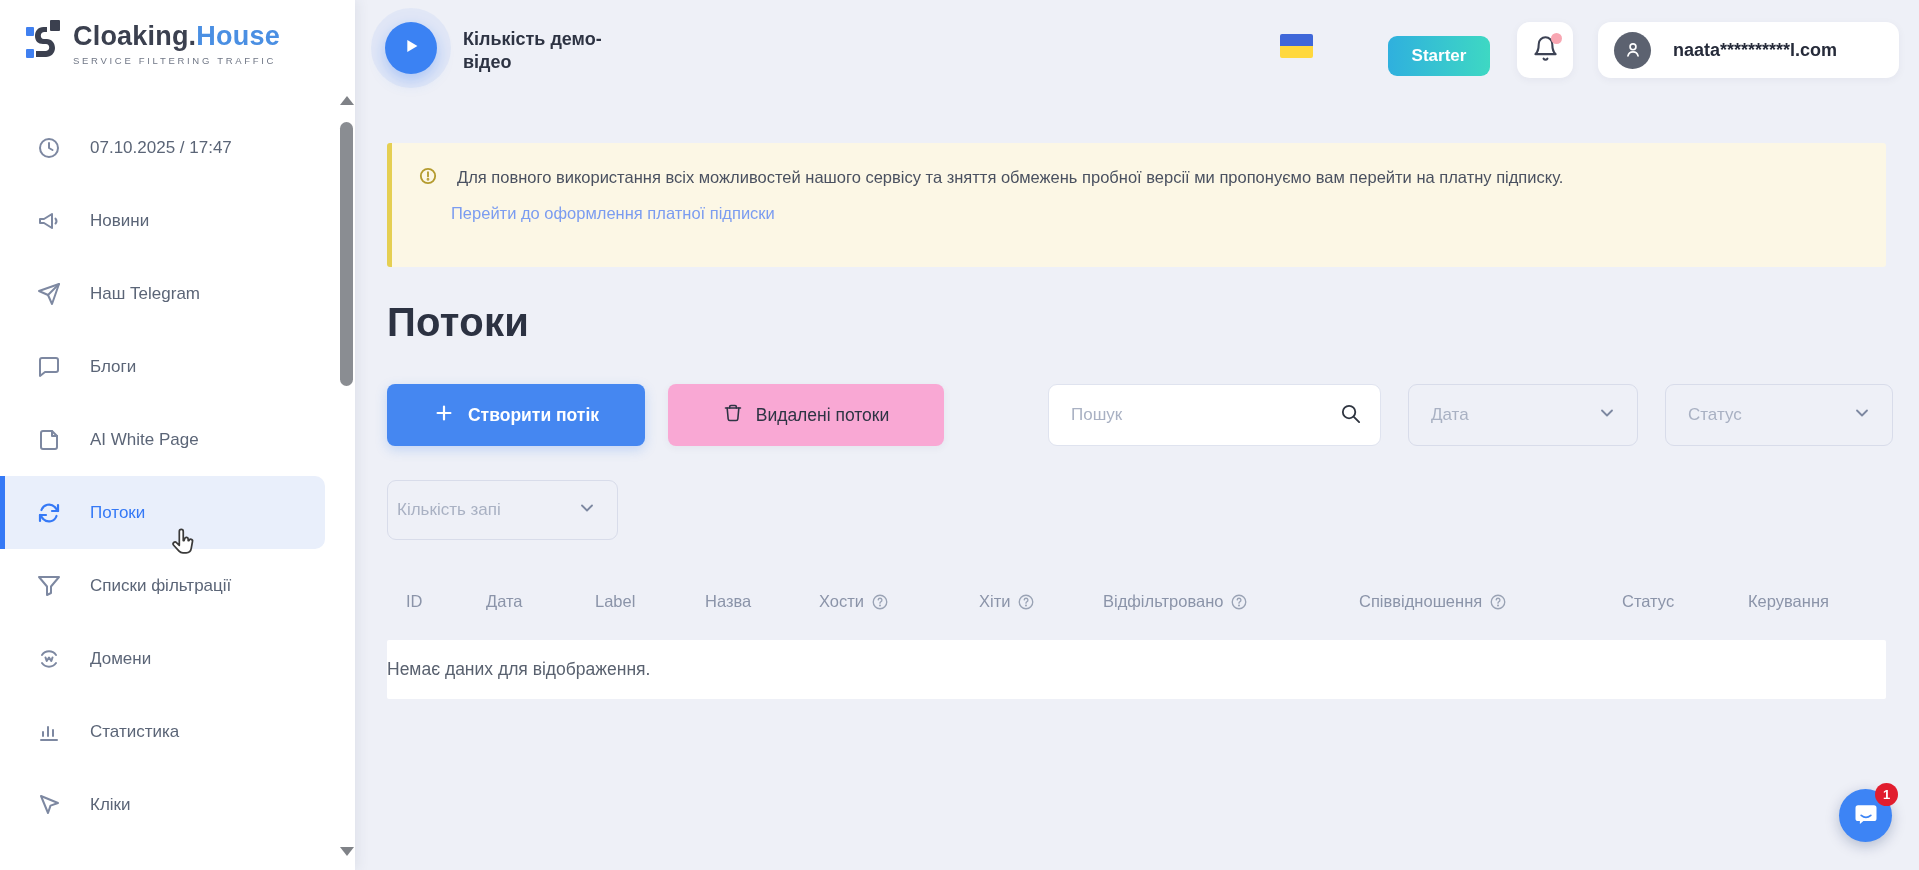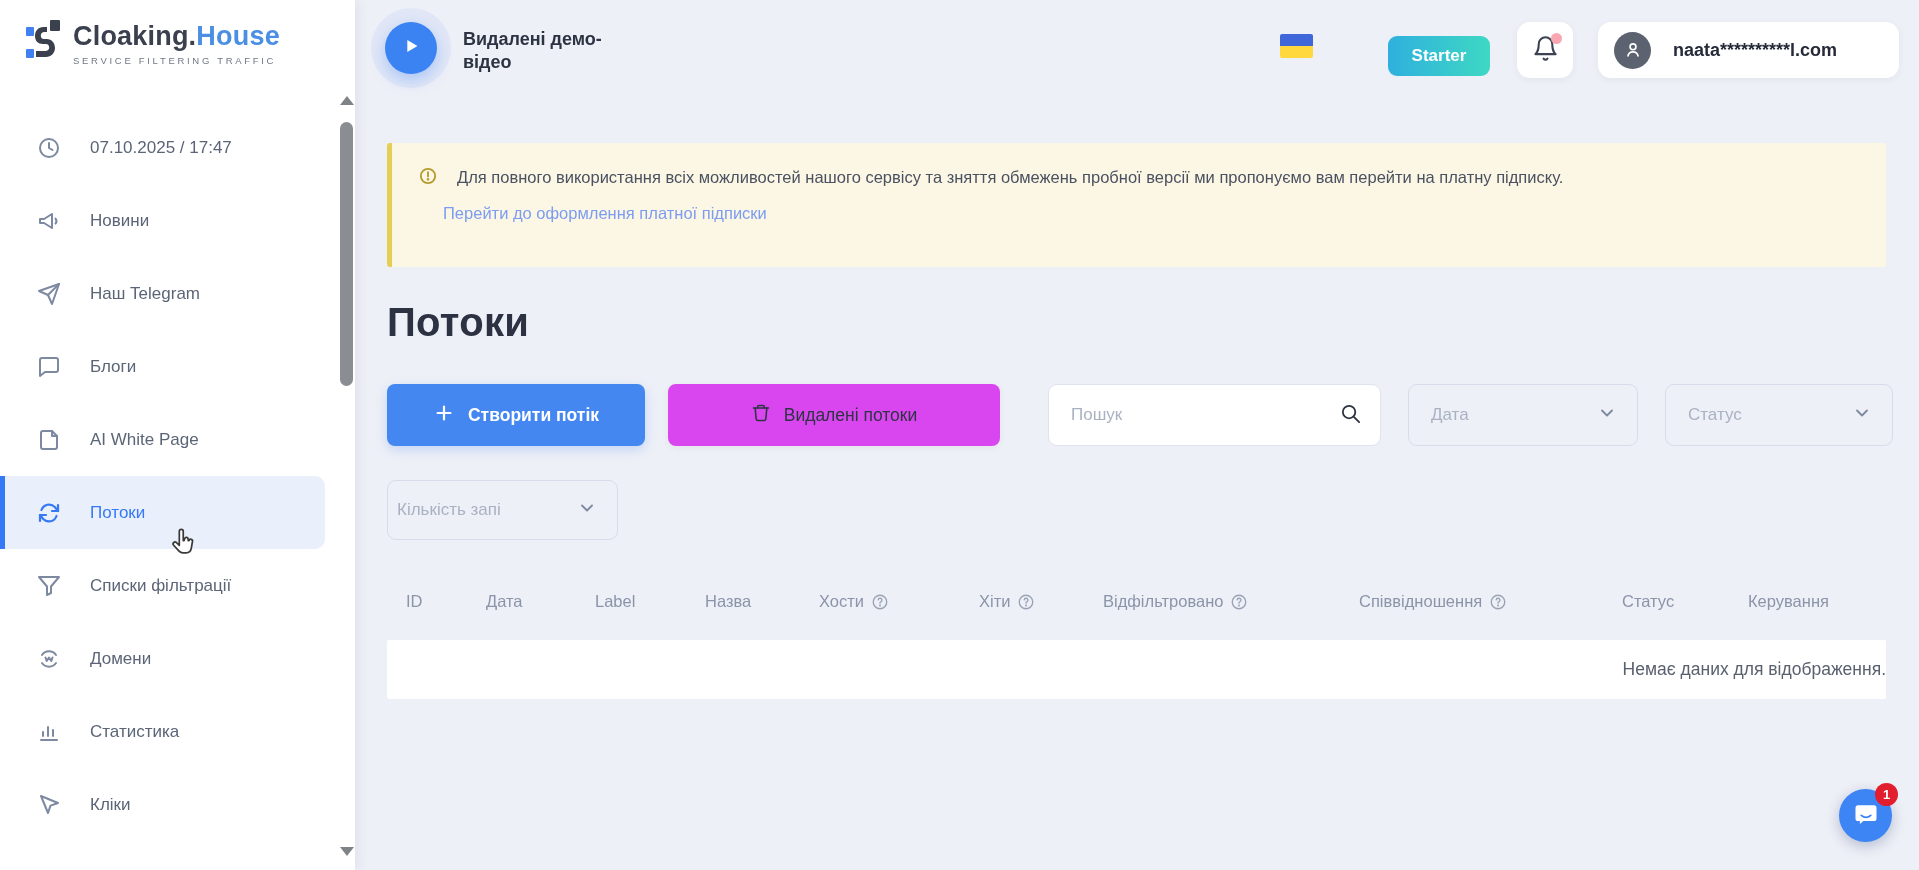--- a/index.html
+++ b/index.html
@@ -79,28 +79,28 @@
 
   
   .banner {
     position: absolute; left: 387px; top: 143px; width: 1499px; height: 124px;
     background: #fcf7e5; border-left: 5px solid #e5cf52; border-radius: 3px;
     padding: 22px 30px 0 26px;
   }
   .banner-row { display: flex; gap: 19px; }
   .banner-icon { flex: 0 0 20px; margin-top: 1px; }
   .banner-text { font-size: 16.5px; color: #4a5160; line-height: 1.5; }
-  .banner-link { display: inline-block; margin: 14px 0 0 25px; font-size: 16.5px; color: #7b9cf0; cursor: pointer; }
+  .banner-link { display: inline-block; margin: 14px 0 0 33px; font-size: 16.5px; color: #7b9cf0; cursor: pointer; }
 
   
   .page-title { position: absolute; left: 387px; top: 300px; font-size: 40px; font-weight: 800; color: #2c3242; letter-spacing: .3px; }
 
   .btn { display: flex; align-items: center; justify-content: center; gap: 13px; border-radius: 8px; cursor: pointer; font-size: 17.5px; }
   .btn-create { position: absolute; left: 387px; top: 384px; width: 258px; height: 62px; background: #4587f1; color: #fff; font-weight: 600; box-shadow: 0 4px 12px rgba(69,135,241,.25); }
-  .btn-deleted { position: absolute; left: 668px; top: 384px; width: 332px; height: 62px; background: #d946ef; color: #2e3444; font-weight: 500; box-shadow: 0 2px 8px rgba(30,40,80,.05); }
+  .btn-deleted { position: absolute; left: 668px; top: 384px; width: 276px; height: 62px; background: #f9a8d4; color: #2e3444; font-weight: 500; box-shadow: 0 2px 8px rgba(30,40,80,.05); }
 
   .search-box {
     position: absolute; left: 1048px; top: 384px; width: 333px; height: 62px;
     background: #fff; border: 1px solid #dfe3ef; border-radius: 9px;
     display: flex; align-items: center; padding: 0 18px 0 22px;
   }
   .search-box input { flex: 1; border: 0; outline: 0; font-size: 17px; color: #4a5160; background: transparent; font-family: inherit; }
   .search-box input::placeholder { color: #a9b1c3; }
 
   .dropdown {
@@ -121,21 +121,21 @@
   }
   .th { display: flex; align-items: flex-end; gap: 7px; flex: 0 0 auto; }
   .th.c0 { width: 80px; } .th.c1 { width: 109px; } .th.c2 { width: 110px; }
   .th.c3 { width: 114px; } .th.c4 { width: 160px; } .th.c5 { width: 124px; }
   .th.c6 { width: 256px; } .th.c7 { width: 263px; } .th.c8 { width: 126px; }
   .th.c9 { width: auto; }
   .help-ic { width: 18px; height: 18px; flex: 0 0 18px; cursor: pointer; }
 
   .empty-row {
     position: absolute; left: 387px; top: 640px; width: 1499px; height: 59px;
-    background: #fff; border-radius: 2px; display: flex; align-items: center; justify-content: flex-end;
+    background: #fff; border-radius: 2px; display: flex; align-items: center; justify-content: flex-start;
     color: #59616f; font-size: 17.5px;
   }
 
   
   .chat-launcher {
     position: absolute; left: 1839px; top: 789px; width: 53px; height: 53px; border-radius: 50%;
     background: #3d84f5; display: flex; align-items: center; justify-content: center;
     cursor: pointer; box-shadow: 0 4px 14px rgba(0,30,90,.25); z-index: 10;
   }
   .chat-badge {
@@ -273,21 +273,21 @@
     </div>
   </aside>
 
   <div class="play-btn">
     <span>
       <svg viewBox="0 0 24 24" width="22" height="22">
           <path d="M8 5.5v13l11-6.5z" fill="#ffffff"></path>
         </svg>
     </span>
   </div>
-  <div class="demo-label">Видалені демо-відео</div>
+  <div class="demo-label">Кількість демо-відео</div>
 
   <div class="flag">
     <div class="top"></div>
     <div class="bottom"></div>
   </div>
 
   <div class="starter-badge">Starter</div>
 
   <div class="bell-card">
     <span>

